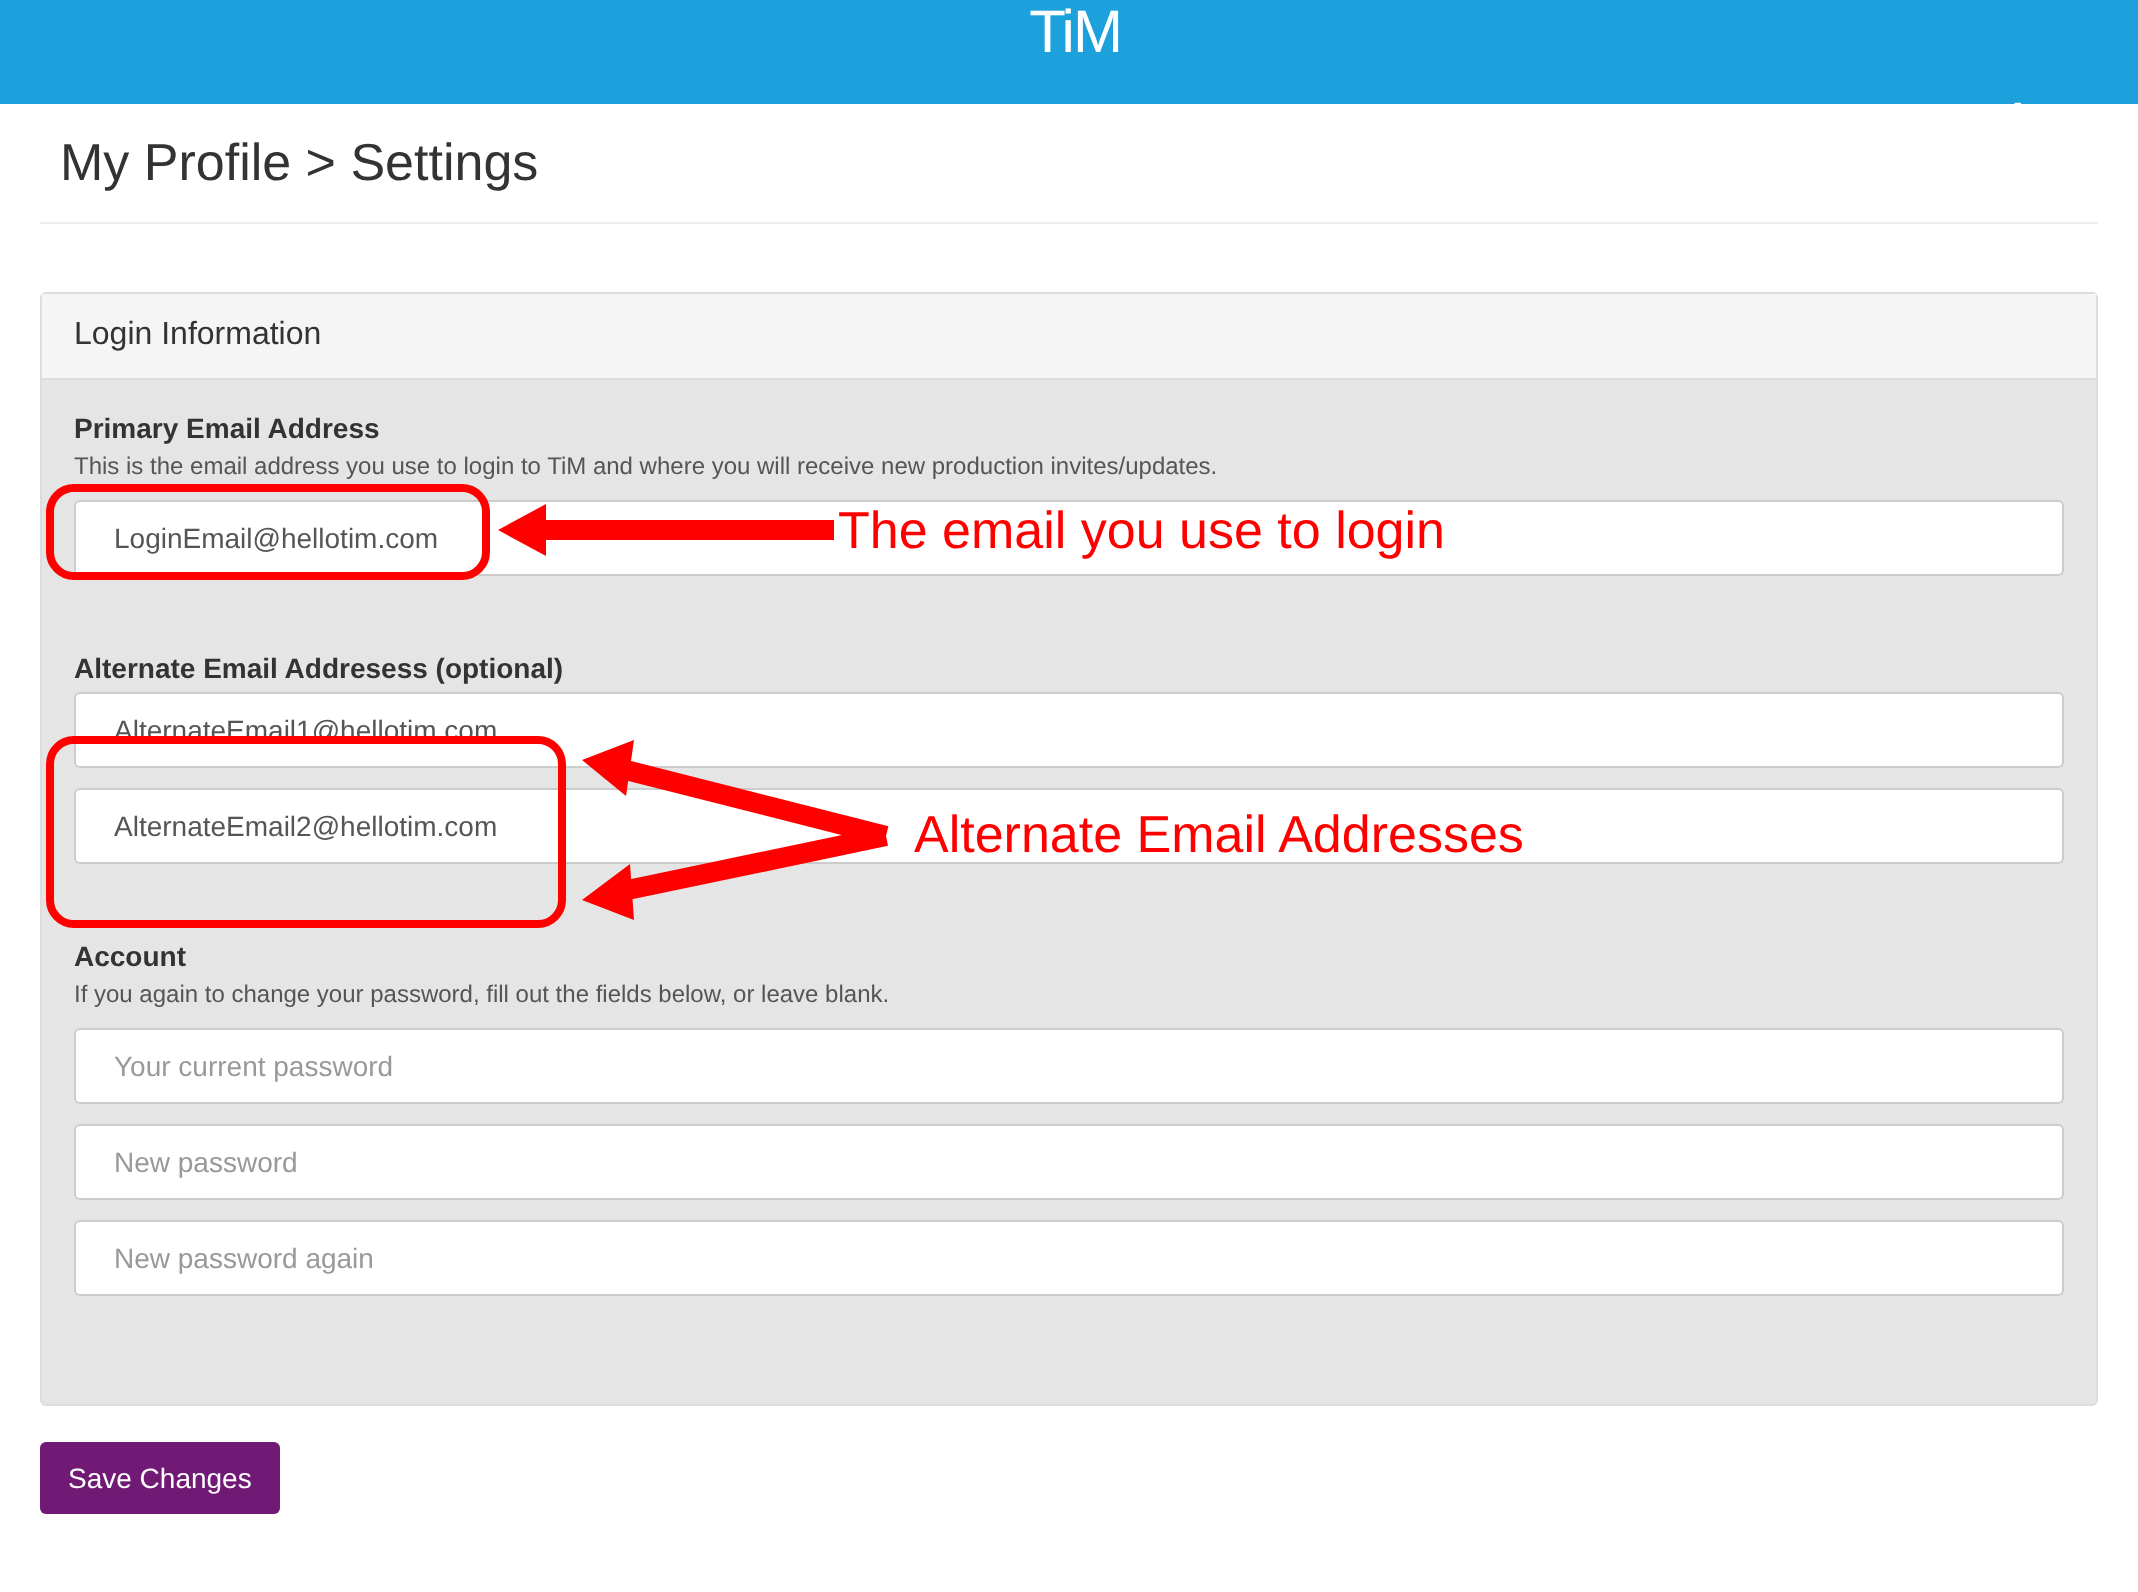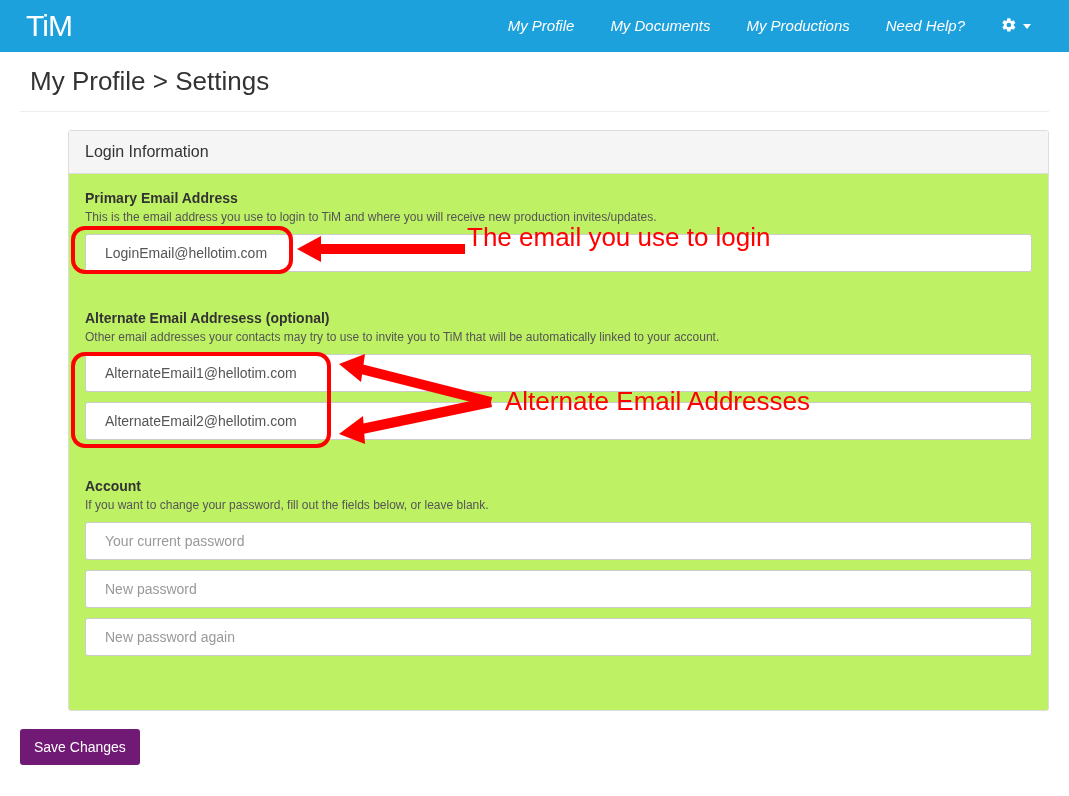--- a/index.html
+++ b/index.html
@@ -10,20 +10,21 @@
     background: #fff;
     width: 1069px;
   }
   .navbar {
     background: #1ca1dc;
     height: 52px;
     display: flex;
     align-items: center;
     padding: 0 20px;
     color: #fff;
+    flex-direction: column;
   }
   .logo {
     font-size: 30px;
     font-weight: 300;
     letter-spacing: -1px;
     margin-left: 6px;
   }
   .nav-right {
     margin-left: auto;
     display: flex;
@@ -50,28 +51,27 @@
   .gear-icon svg { width: 16px; height: 16px; fill: #fff; }
   .page {
     padding: 4px 20px 20px 20px;
   }
   .breadcrumb {
     font-size: 26px;
     font-weight: 300;
     color: #333;
     padding: 10px 0 14px 10px;
     border-bottom: 1px solid #eee;
-    margin-bottom: 18px;
+    margin-bottom: 34px;
   }
   .panel {
     border: 1px solid #ddd;
     border-radius: 3px;
-    background: #bef264;
+    background: #e5e5e5;
     margin-bottom: 18px;
-    margin-left: 48px;
   }
   .panel-header {
     background: #f5f5f5;
     border-bottom: 1px solid #ddd;
     padding: 12px 16px;
     font-size: 16px;
     color: #333;
   }
   .panel-body {
     padding: 16px;
@@ -161,35 +161,34 @@
     <div class="panel-body">
 
       <div class="section">
         <span class="label-strong">Primary Email Address</span>
         <div class="help-text">This is the email address you use to login to TiM and where you will receive new production invites/updates.</div>
         <input class="form-control" type="text" value="LoginEmail@hellotim.com" style="">
       </div>
 
       <div class="section">
         <span class="label-strong">Alternate Email Addresess (optional)</span>
-        <div class="help-text">Other email addresses your contacts may try to use to invite you to TiM that will be automatically linked to your account.</div>
         <input class="form-control" type="text" value="AlternateEmail1@hellotim.com" style="">
         <input class="form-control" type="text" value="AlternateEmail2@hellotim.com" style="">
       </div>
 
       <div class="section">
         <span class="label-strong">Account</span>
-        <div class="help-text">If you want to change your password, fill out the fields below, or leave blank.</div>
+        <div class="help-text">If you again to change your password, fill out the fields below, or leave blank.</div>
         <input class="form-control" type="password" placeholder="Your current password" style="">
         <input class="form-control" type="password" placeholder="New password" style="">
         <input class="form-control" type="password" placeholder="New password again" style="">
       </div>
 
       <div class="anno-box" style="left:2px; top:52px; width:222px; height:48px;"></div>
-      <div class="anno-text" style="left:398px; top:48px;">The email you use to login</div>
+      <div class="anno-text" style="left:398px; top:60px;">The email you use to login</div>
       <svg class="anno-arrow" style="left:228px; top:60px; width:168px; height:30px;">
         <line x1="168" y1="15" x2="18" y2="15" stroke="#ff0000" stroke-width="10"></line>
         <polygon points="0,15 24,2 24,28" fill="#ff0000"></polygon>
       </svg>
 
       <div class="anno-box" style="left:2px; top:178px; width:260px; height:96px;"></div>
       <div class="anno-text" style="left:436px; top:212px;">Alternate Email Addresses</div>
       <svg class="anno-arrow" style="left:266px; top:180px; width:158px; height:60px;">
         <line x1="156" y1="48" x2="22" y2="14" stroke="#ff0000" stroke-width="10"></line>
         <polygon points="4,10 30,0 26,28" fill="#ff0000"></polygon>

